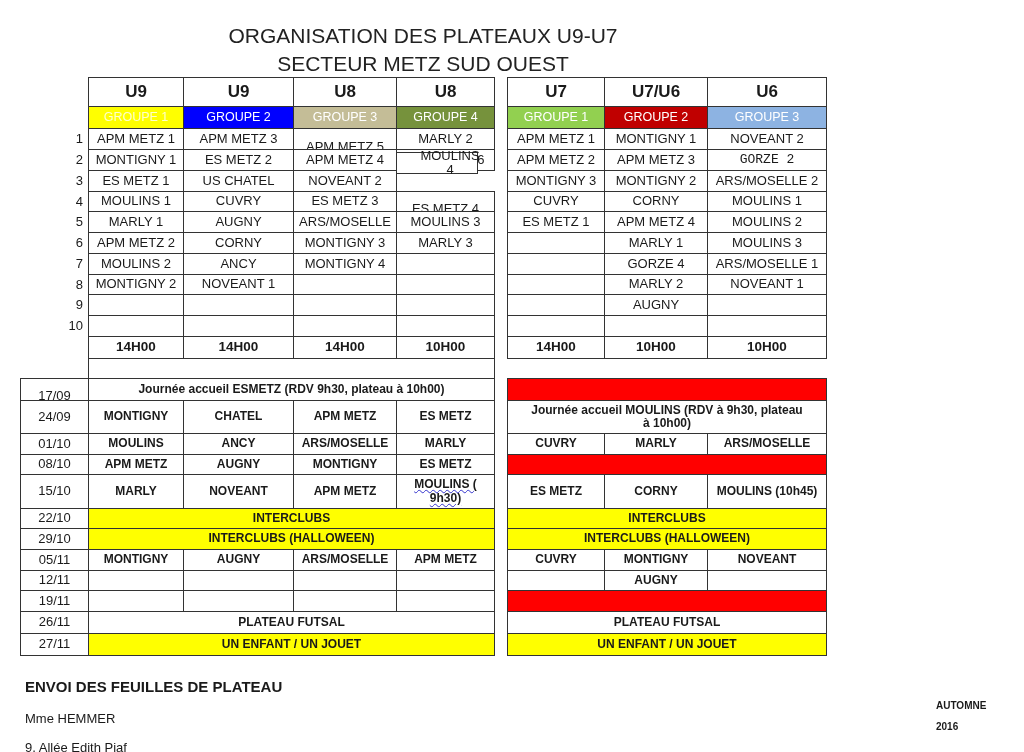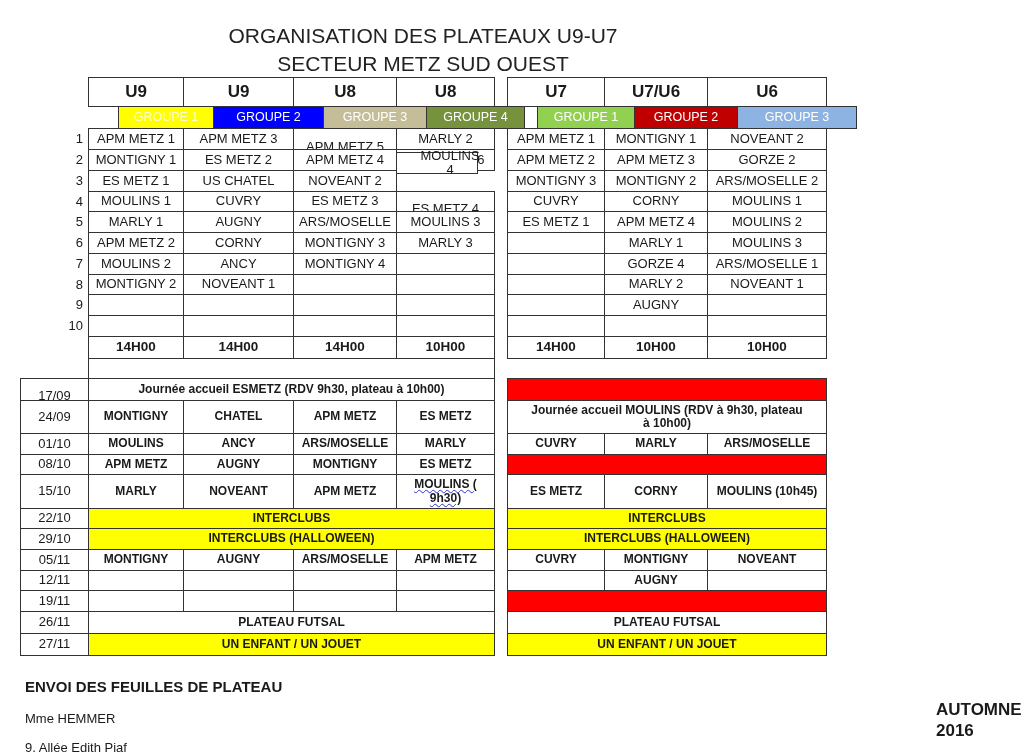--- a/index.html
+++ b/index.html
@@ -3,29 +3,29 @@
 <meta charset="utf-8">
 <style>
   html, body { margin:0; padding:0; background:#ffffff; }
   body { width:1024px; height:752px; position:relative; overflow:hidden;
          font-family:"Liberation Sans", "DejaVu Sans", sans-serif; color:#1a1a1a; }
   .title { position:absolute; left:0; width:846px; text-align:center; font-size:21px; color:#222; }
   .cell { position:absolute; box-sizing:border-box; border:1px solid #333; display:flex;
           align-items:center; justify-content:center; text-align:center; font-size:13px;
           background:#fff; line-height:1.1; }
   .hdr { font-weight:bold; font-size:17px; }
-  .grp { font-size:12.5px; color:#fff;margin-left:30px; }
+  .grp { font-size:12.5px; color:#fff; }
   .bold { font-weight:bold; font-size:12px; }
   .time { font-weight:bold; font-size:13.5px; }
   .rownum { position:absolute; width:20px; text-align:right; font-size:13px; left:63px; }
   .date { font-size:13px; }
   .squiggle { text-decoration:underline wavy #3333cc; text-decoration-thickness:1px; }
   .footer-h { position:absolute; left:25px; top:678px; font-weight:bold; font-size:15px; }
   .footer-t { position:absolute; left:25px; font-size:13px; }
-  .season { position:absolute; left:936px; font-weight:bold; font-size:17px; }
+  .season { position:absolute; left:936px; font-weight:bold; font-size:10px; }
 </style>
 </head>
 <body>
 
 <div class="title" style="top:24px;">ORGANISATION DES PLATEAUX U9-U7</div>
 <div class="title" style="top:52px;">SECTEUR METZ SUD OUEST</div>
 
 <div id="tables">
     <div class="cell hdr" style="left: 88px; top: 77px; width: 96px; height: 30px;">U9</div>
     <div class="cell hdr" style="left: 183px; top: 77px; width: 111px; height: 30px;">U9</div>
@@ -49,21 +49,21 @@
     <div class="cell " style="left: 507px; top: 128px; width: 98px; height: 22px;">APM METZ 1</div>
     <div class="cell " style="left: 604px; top: 128px; width: 104px; height: 22px;">MONTIGNY 1</div>
     <div class="cell " style="left: 707px; top: 128px; width: 120px; height: 22px;">NOVEANT 2</div>
     <div class="rownum" style="top: 152px;">2</div>
     <div class="cell " style="left: 88px; top: 149px; width: 96px; height: 22px;">MONTIGNY 1</div>
     <div class="cell " style="left: 183px; top: 149px; width: 111px; height: 22px;">ES METZ 2</div>
     <div class="cell " style="left: 293px; top: 149px; width: 104px; height: 22px;">APM METZ 4</div>
     <div class="cell " style="left: 396px; top: 149px; width: 99px; height: 22px;">APM METZ 6</div>
     <div class="cell " style="left: 507px; top: 149px; width: 98px; height: 22px;">APM METZ 2</div>
     <div class="cell " style="left: 604px; top: 149px; width: 104px; height: 22px;">APM METZ 3</div>
-    <div class="cell " style="left: 707px; top: 149px; width: 120px; height: 22px;">GORZE 2</div>
+    <div class="cell " style="left: 707px; top: 149px; width: 120px; height: 22px; font-family: Liberation Mono, monospace;">GORZE 2</div>
     <div class="rownum" style="top: 173px;">3</div>
     <div class="cell " style="left: 88px; top: 170px; width: 96px; height: 22px;">ES METZ 1</div>
     <div class="cell " style="left: 183px; top: 170px; width: 111px; height: 22px;">US CHATEL</div>
     <div class="cell " style="left: 293px; top: 170px; width: 104px; height: 22px;">NOVEANT 2</div>
     <div class="cell " style="left: 396px; top: 152px; width: 82px; height: 22px; padding-left: 26px;">MOULINS 4</div>
     <div class="cell " style="left: 507px; top: 170px; width: 98px; height: 22px;">MONTIGNY 3</div>
     <div class="cell " style="left: 604px; top: 170px; width: 104px; height: 22px;">MONTIGNY 2</div>
     <div class="cell " style="left: 707px; top: 170px; width: 120px; height: 22px;">ARS/MOSELLE 2</div>
     <div class="rownum" style="top: 194px;">4</div>
     <div class="cell " style="left: 88px; top: 191px; width: 96px; height: 21px;">MOULINS 1</div>

